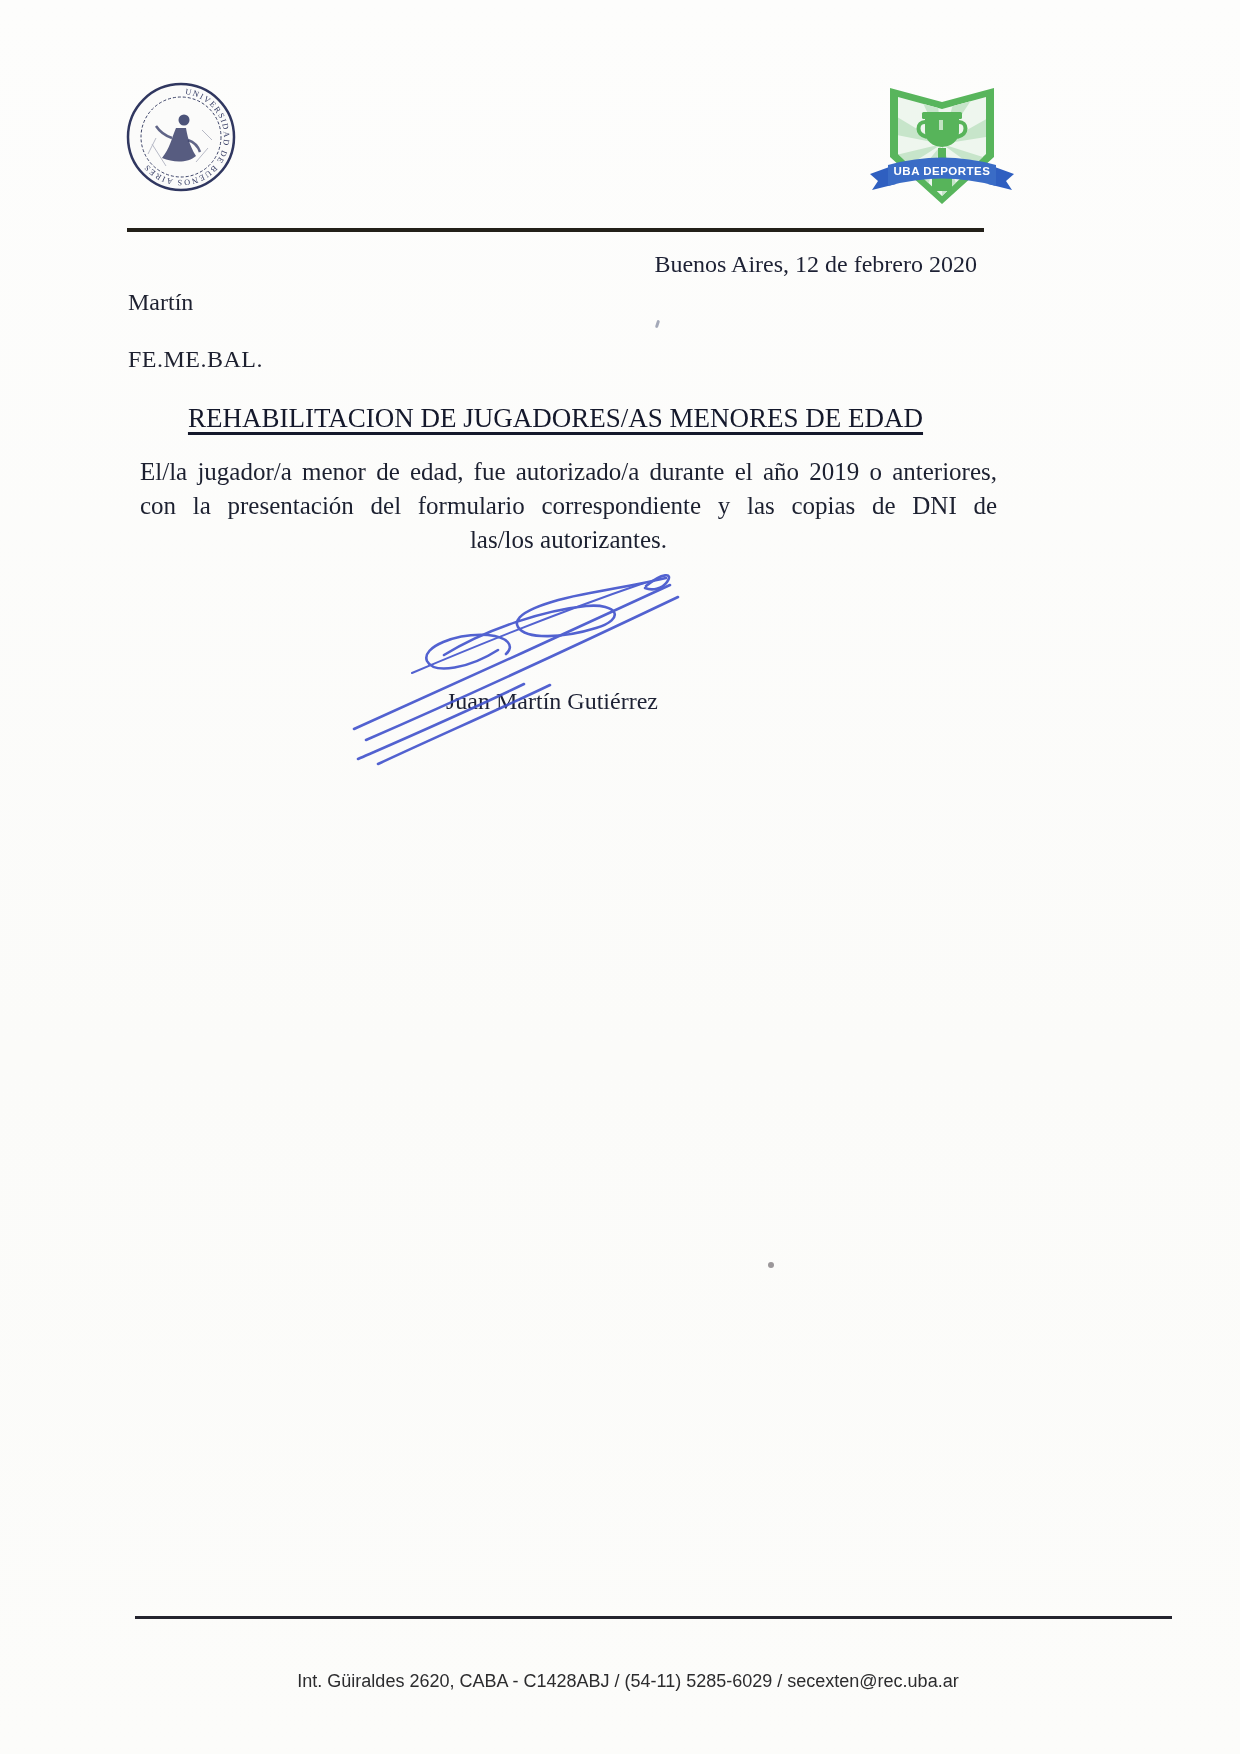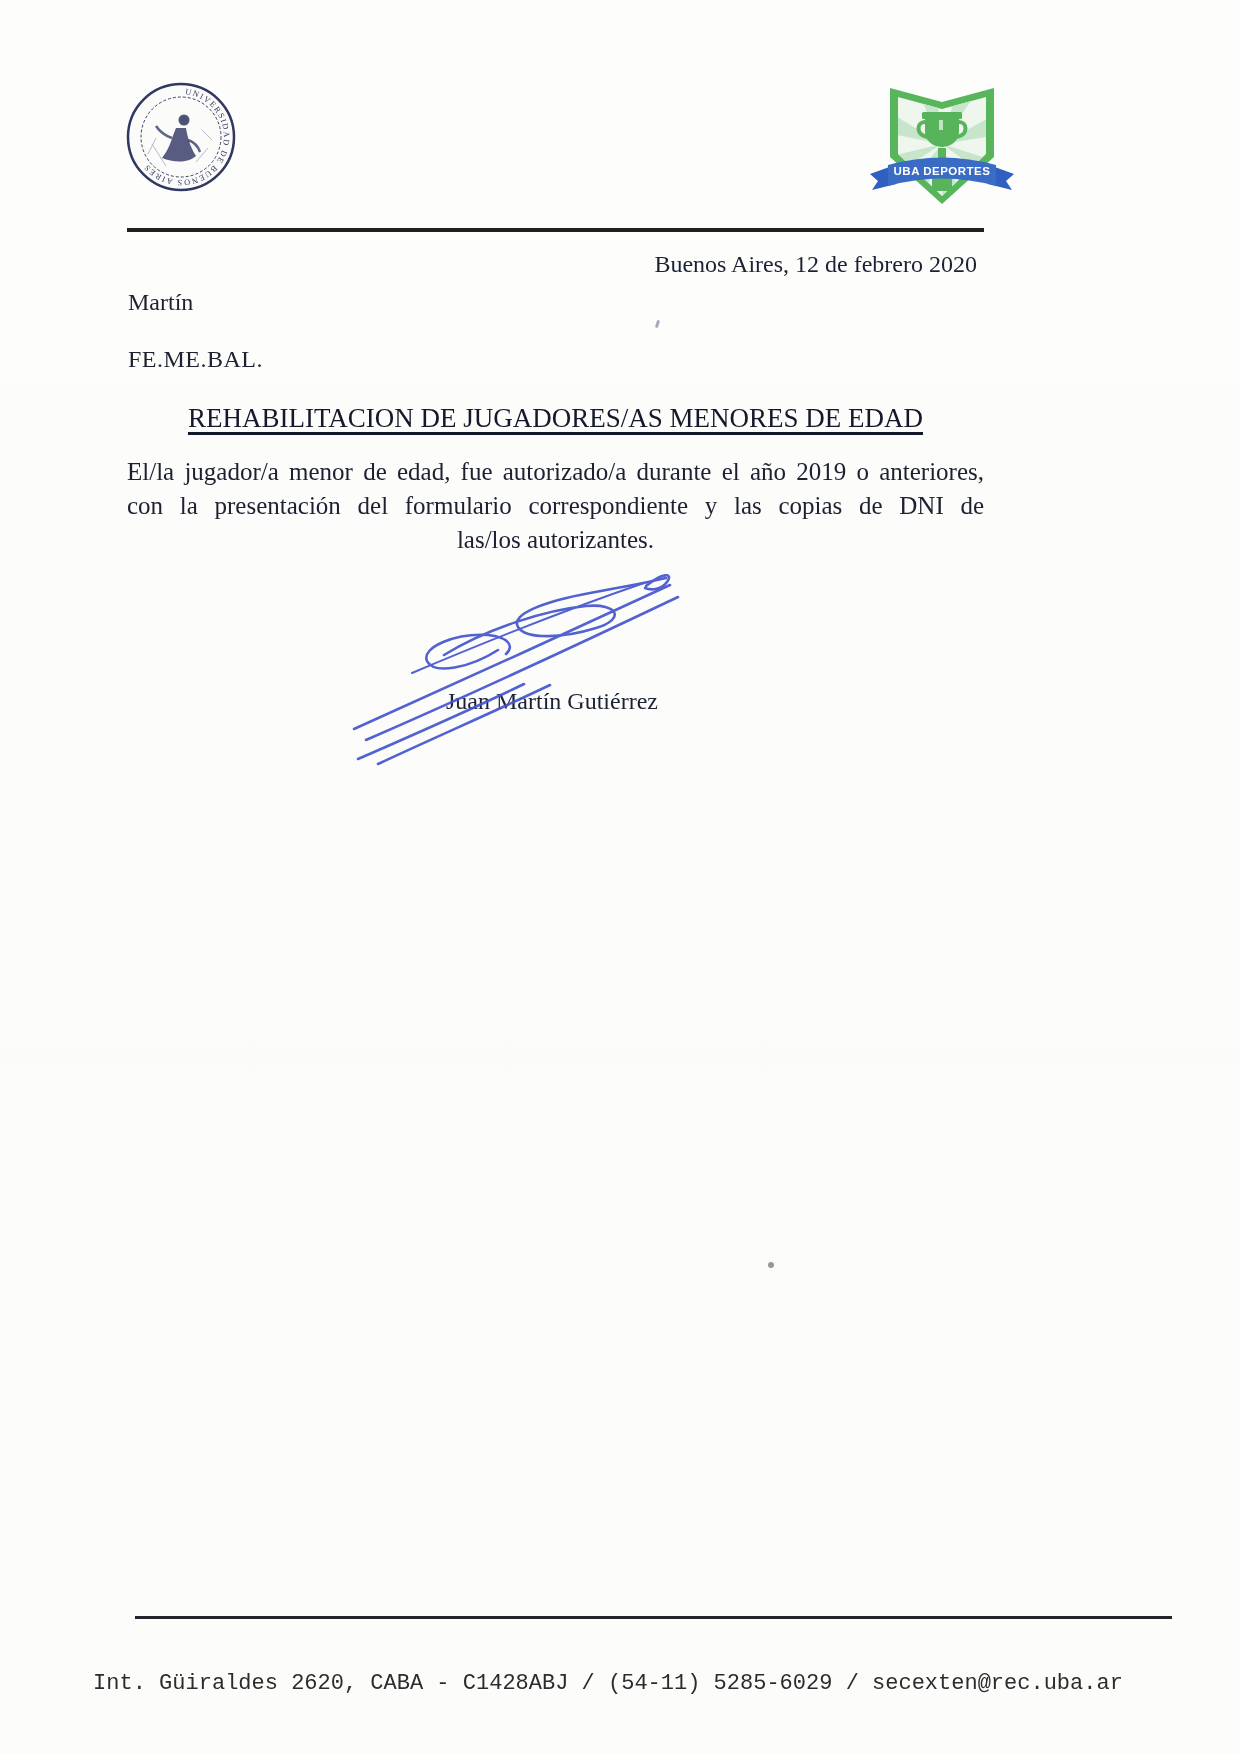--- a/index.html
+++ b/index.html
@@ -16,30 +16,30 @@
   .brand-rule { width:224px; height:3px; background:#454549; margin:7px 0 6px; }
   .brand-sec { font-size:14.5px; line-height:18px; color:#333336; }
   .deportes { position:absolute; left:866px; top:80px; width:152px; height:128px; }
   .header-rule { position:absolute; left:127px; top:228px; width:857px; height:4px; background:#232019; }
   
   .date-line { position:absolute; left:127px; top:251px; width:850px; text-align:right; font-size:24px; color:#1d2134; }
   .addressee-1 { position:absolute; left:128px; top:289px; font-size:24px; }
   .addressee-2 { position:absolute; left:128px; top:321px; font-size:24px; letter-spacing:0.5px;margin-top:25px; }
   .title { position:absolute; left:127px; top:403px; width:857px; text-align:center; font-size:27px; font-weight:normal; color:#14182b; }
   .title span { text-decoration:underline; text-decoration-thickness:2.5px; text-underline-offset:5px; }
-  .body-block { position:absolute; left:127px; top:455px; width:857px; font-size:25px; line-height:34px; color:#1c2030; }
+  .body-block { position:absolute; left:140px; top:455px; width:857px; font-size:25px; line-height:34px; color:#1c2030; }
   .jline { text-align:justify; text-align-last:justify; white-space:normal; }
   .jline-last { text-align:center; }
   .signature-svg { position:absolute; left:348px; top:533px; width:344px; height:236px; pointer-events:none; }
   .sig-name { position:absolute; left:127px; top:688px; width:850px; text-align:center; font-size:24px; color:#1d2134; }
   .sig-role { position:absolute; left:127px; top:720px; width:850px; text-align:center; font-size:24px; color:#1d2134; }
   
   .footer-rule { position:absolute; left:135px; top:1616px; width:1037px; height:3px; background:#24242e; }
-  .footer-line { position:absolute; left:28px; top:1671px; width:1160px; text-align:center;
-                 font-family:Liberation Mono, monospace; font-size:22px; color:#2c2c2e; }
+  .footer-line { position:absolute; left:48px; top:1671px; width:1160px; text-align:center;
+                 font-family:Liberation Sans, sans-serif; font-size:18px; color:#2c2c2e; }
   
   .speck-1 { position:absolute; left:656px; top:320px; width:3px; height:8px; background:#8d93a8; transform:rotate(18deg); border-radius:2px; opacity:.8; }
   .speck-2 { position:absolute; left:768px; top:1262px; width:6px; height:6px; background:#8a8588; border-radius:50%; opacity:.85; }
 </style>
 </head>
 <body>
 
 <div class="page">
 
   <svg class="seal" viewBox="0 0 110 110" aria-hidden="true">

